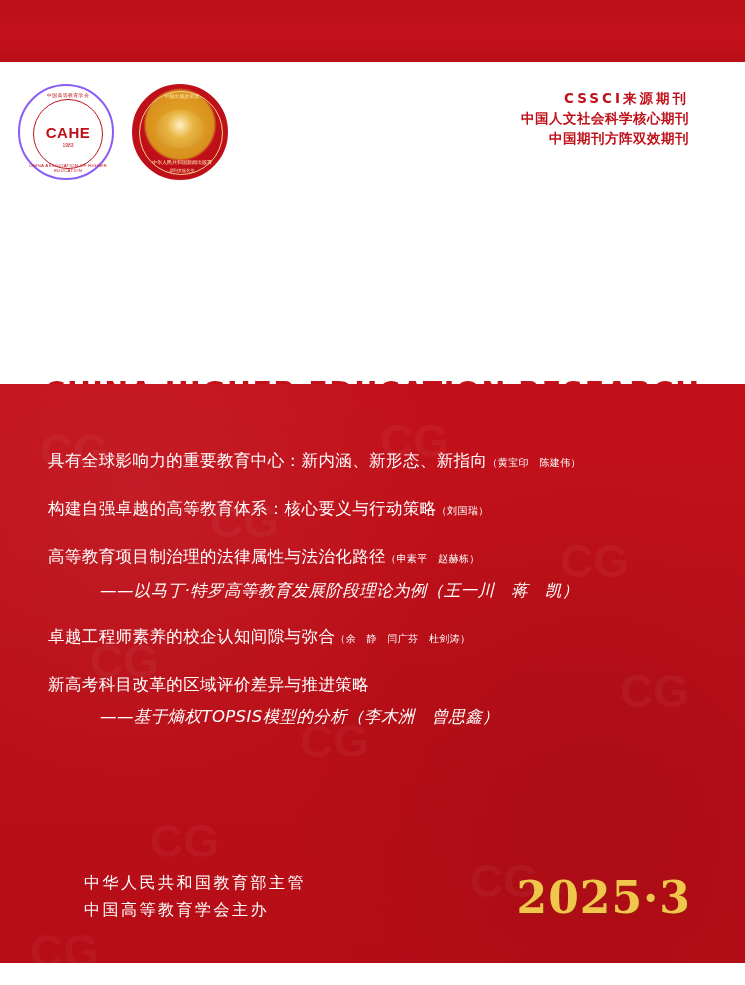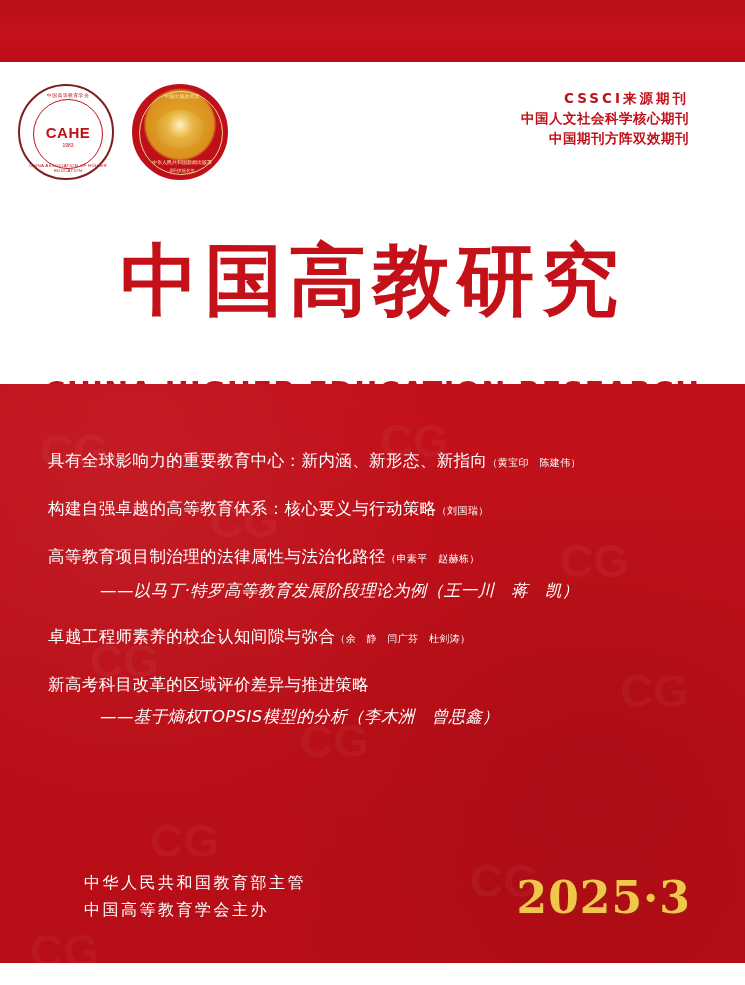--- a/index.html
+++ b/index.html
@@ -47,21 +47,21 @@
     top: 22px;
     display: flex;
     align-items: center;
     gap: 18px;
   }
   .logo-cahe {
     position: relative;
     width: 96px;
     height: 96px;
     border-radius: 50%;
-    border: 2px solid #7f1d1d;
+    border: 2px solid #8b5cf6;
     box-sizing: border-box;
     background: #ffffff;
   }
   .logo-cahe .ring-text-top,
   .logo-cahe .ring-text-bottom {
     position: absolute;
     left: 0;
     width: 96px;
     text-align: center;
     font-size: 5px;
@@ -311,21 +311,20 @@
       </div>
 
     </div>
 
     <div class="certs">
       <div class="spaced">CSSCI来源期刊</div>
       <div>中国人文社会科学核心期刊</div>
       <div>中国期刊方阵双效期刊</div>
     </div>
 
-    <div class="title-cn">中国高教研究</div>
     <div class="title-en">CHINA HIGHER EDUCATION RESEARCH</div>
 
   </div>
 
   <div class="body-red">
     <div class="texture"></div>
 
     <div class="watermark">
       <span style="left:40px; top:40px;">CG</span>
       <span style="left:210px; top:110px;">CG</span>

